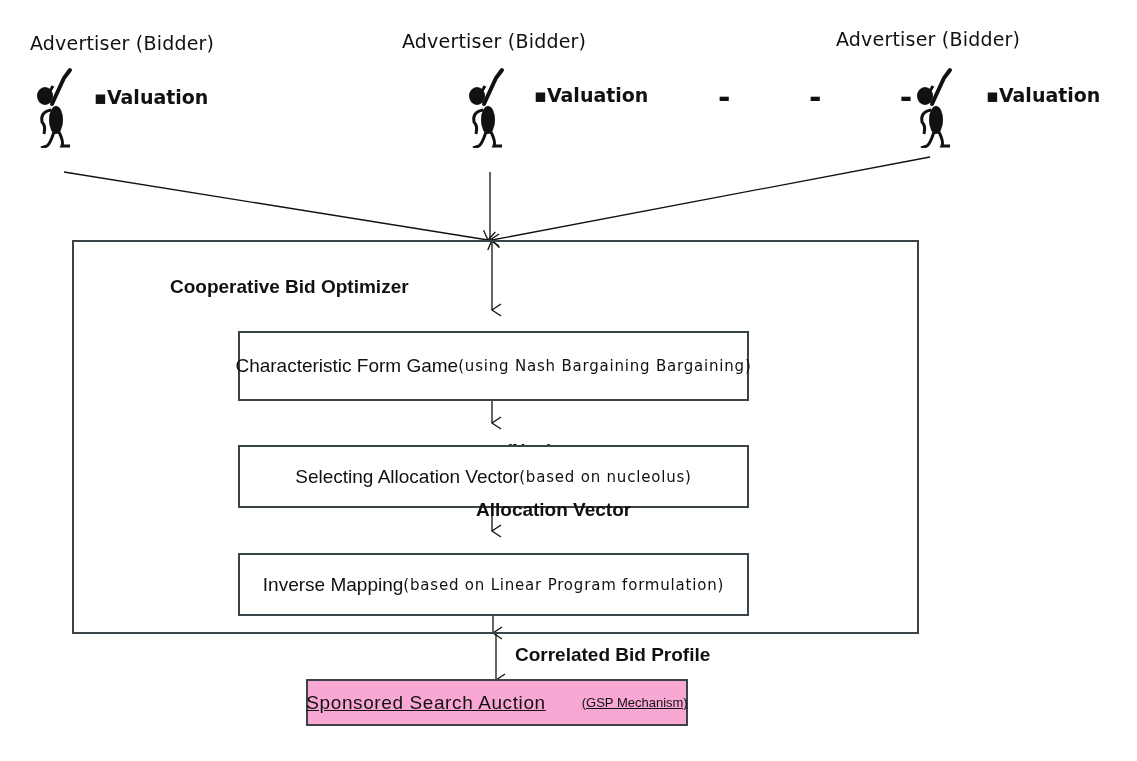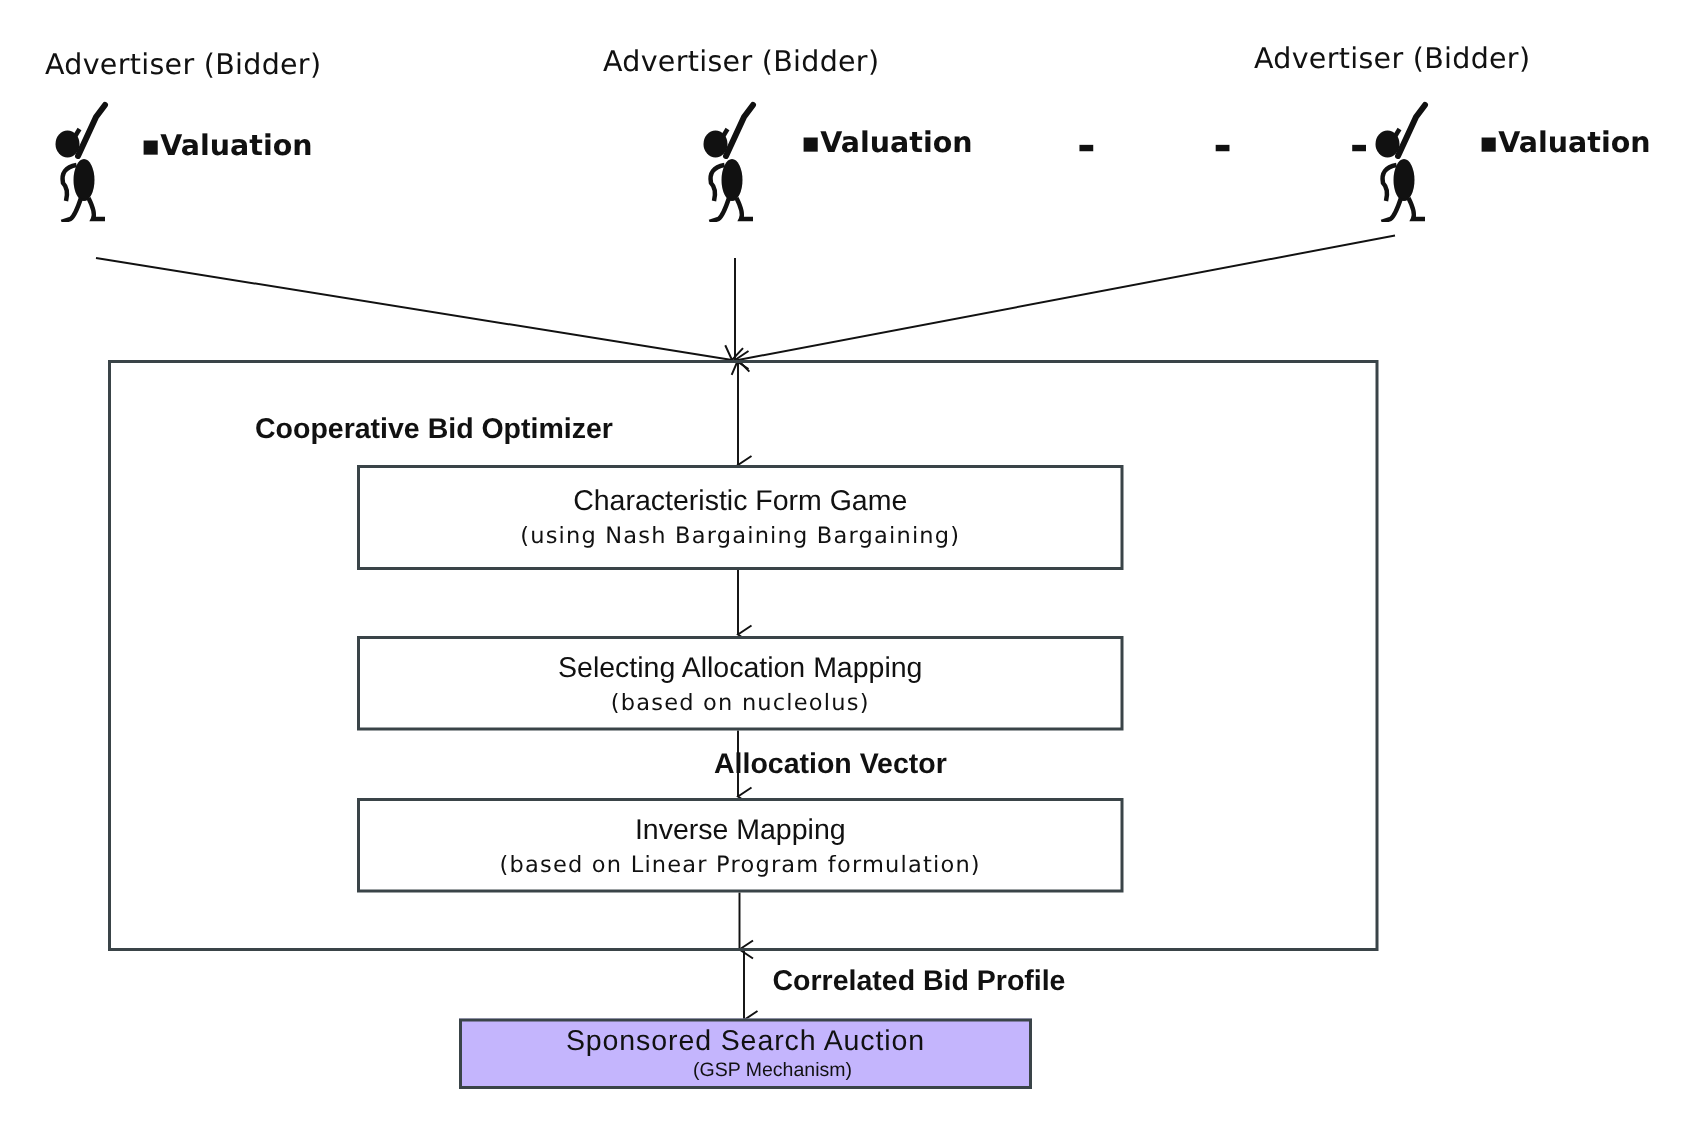--- a/index.html
+++ b/index.html
@@ -7,27 +7,27 @@
          font-family: "DejaVu Sans", sans-serif; color: #111; }
   .abs { position: absolute; }
   #wires { position: absolute; left: 0; top: 0; }
   .adv-title { font-size: 19px; white-space: nowrap; letter-spacing: 0.2px; }
   .valuation { font-size: 19px; font-weight: bold; white-space: nowrap; }
   .figure { width: 44px; height: 84px; }
   .dots { font-size: 30px; font-weight: bold; letter-spacing: 34px; white-space: nowrap; }
   .outer-box { border: 2px solid #3a4448; box-sizing: border-box; }
   .outer-label { font-family: "Liberation Sans", sans-serif; font-weight: bold; font-size: 19px; white-space: nowrap; }
   .step { border: 2.5px solid #3a4448; box-sizing: border-box; background: #fff;
-          display: flex; flex-direction: column; align-items: center; justify-content: center; }
+          display: flex; align-items: center; justify-content: center; margin-top: 21px; }
   .step-title { font-family: "Liberation Sans", sans-serif; font-size: 19px; white-space: nowrap; line-height: 24px; }
   .step-sub { font-family: "DejaVu Sans", sans-serif; font-size: 15px; letter-spacing: 0.8px; white-space: nowrap; line-height: 20px; }
   .edge-label { font-family: "Liberation Sans", sans-serif; font-weight: bold; font-size: 19px; white-space: nowrap; }
   .edge-label.italic { font-style: italic; margin-top: 48px; }
-  .final-box { border: 2.5px solid #3a4448; box-sizing: border-box; background: #c4b5fd;
-               display: flex; flex-direction: column; align-items: center; justify-content: center; }
+  .final-box { border: 2.5px solid #3a4448; box-sizing: border-box; background: #f9a8d4;
+               display: flex; flex-direction: row; align-items: center; justify-content: center; text-decoration: underline; }
   .final-title { font-family: "Liberation Sans", sans-serif; font-size: 19px; letter-spacing: 0.6px; white-space: nowrap; line-height: 20px; }
   .final-sub { font-family: "Liberation Sans", sans-serif; font-size: 13px; white-space: nowrap; line-height: 16px; margin-left: 36px; }
 </style>
 </head>
 <body>
 
 <svg id="wires" width="1137" height="761">
   <defs>
     <marker id="arr" markerWidth="14" markerHeight="14" refX="7" refY="12" orient="auto-start-reverse" markerUnits="userSpaceOnUse">
       <path d="M1,3 L7,12 L13,3" fill="none" stroke="#111" stroke-width="1.3"></path>
@@ -84,21 +84,21 @@
 <div class="abs outer-box" style="left:72px;top:240px;width:847px;height:394px;"></div>
 <div class="abs outer-label" style="left:126px;top:276px;margin-left:44px;">Cooperative Bid Optimizer</div>
 
 <div class="abs step" style="left:238px;top:310px;width:511px;height:70px;">
   <div class="step-title">Characteristic Form Game</div>
   <div class="step-sub">(using Nash Bargaining Bargaining)</div>
 </div>
 <div class="abs edge-label italic" style="left:504px;top:392px;">(N, v)</div>
 
 <div class="abs step" style="left:238px;top:424px;width:511px;height:63px;">
-  <div class="step-title">Selecting Allocation Mapping</div>
+  <div class="step-title">Selecting Allocation Vector</div>
   <div class="step-sub">(based on nucleolus)</div>
 </div>
 <div class="abs edge-label" style="left:476px;top:499px;">Allocation Vector</div>
 
 <div class="abs step" style="left:238px;top:532px;width:511px;height:63px;">
   <div class="step-title">Inverse Mapping</div>
   <div class="step-sub">(based on Linear Program formulation)</div>
 </div>
 
 <div class="abs edge-label" style="left:515px;top:644px;">Correlated Bid Profile</div>

